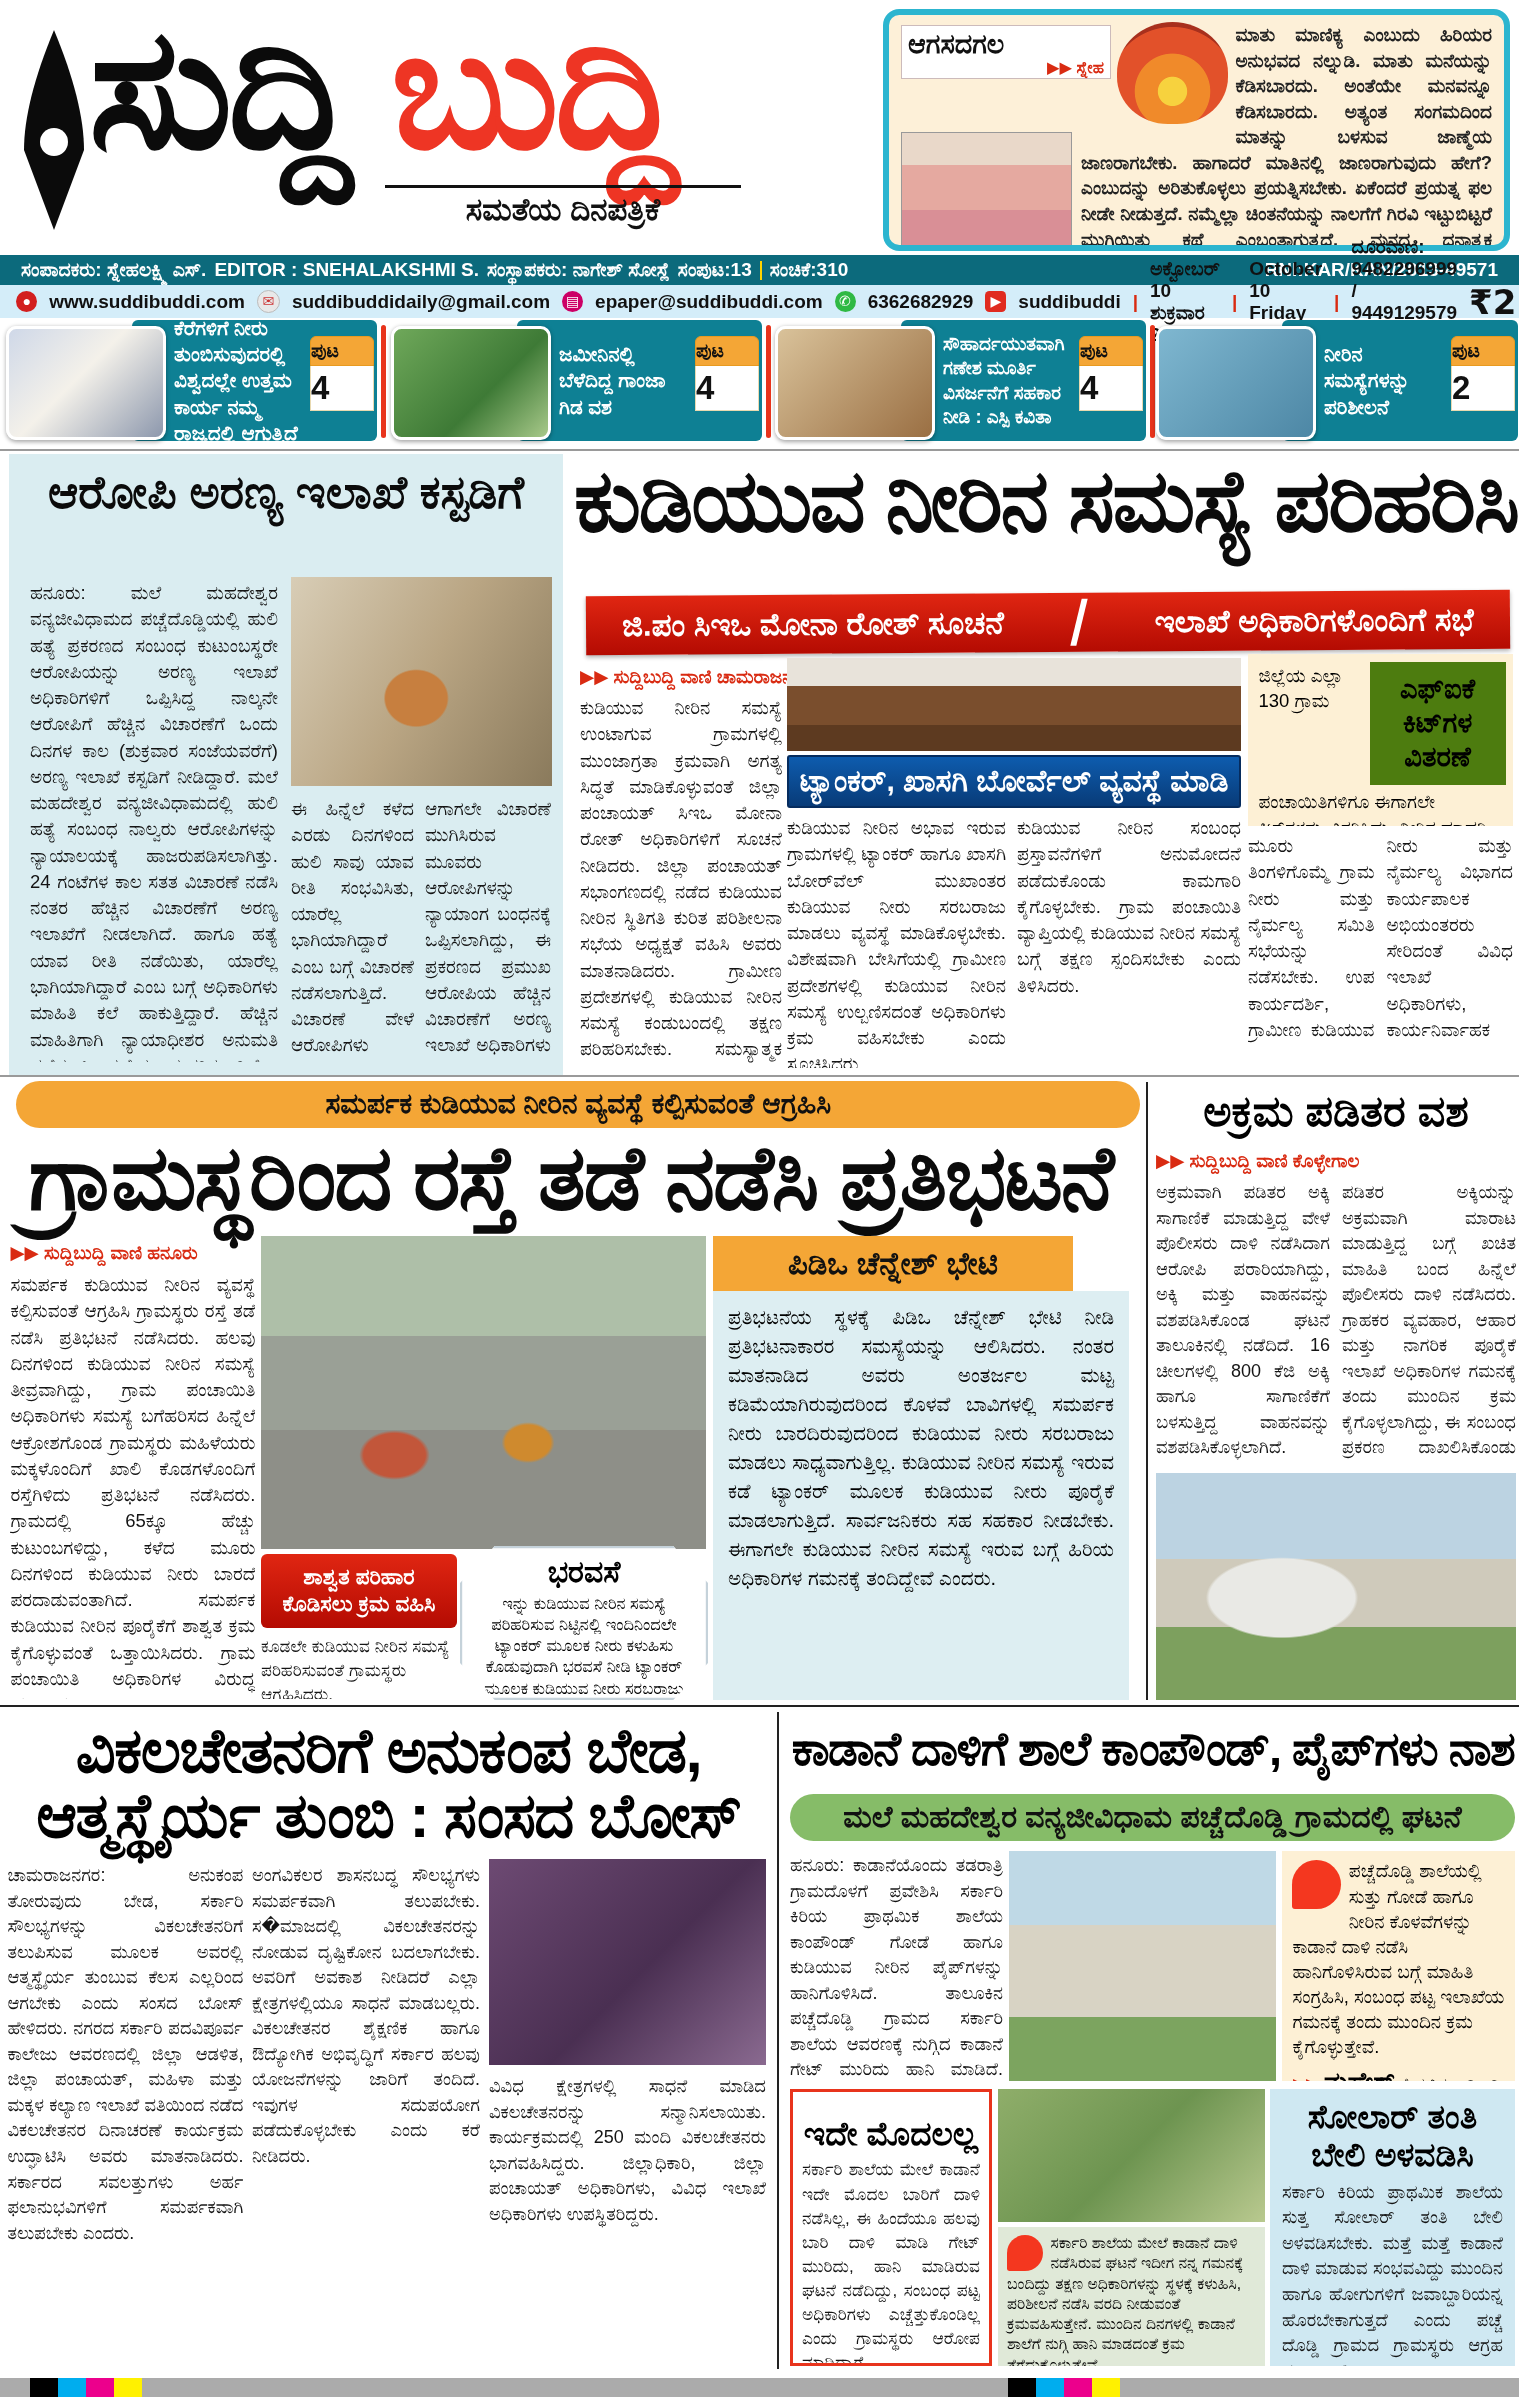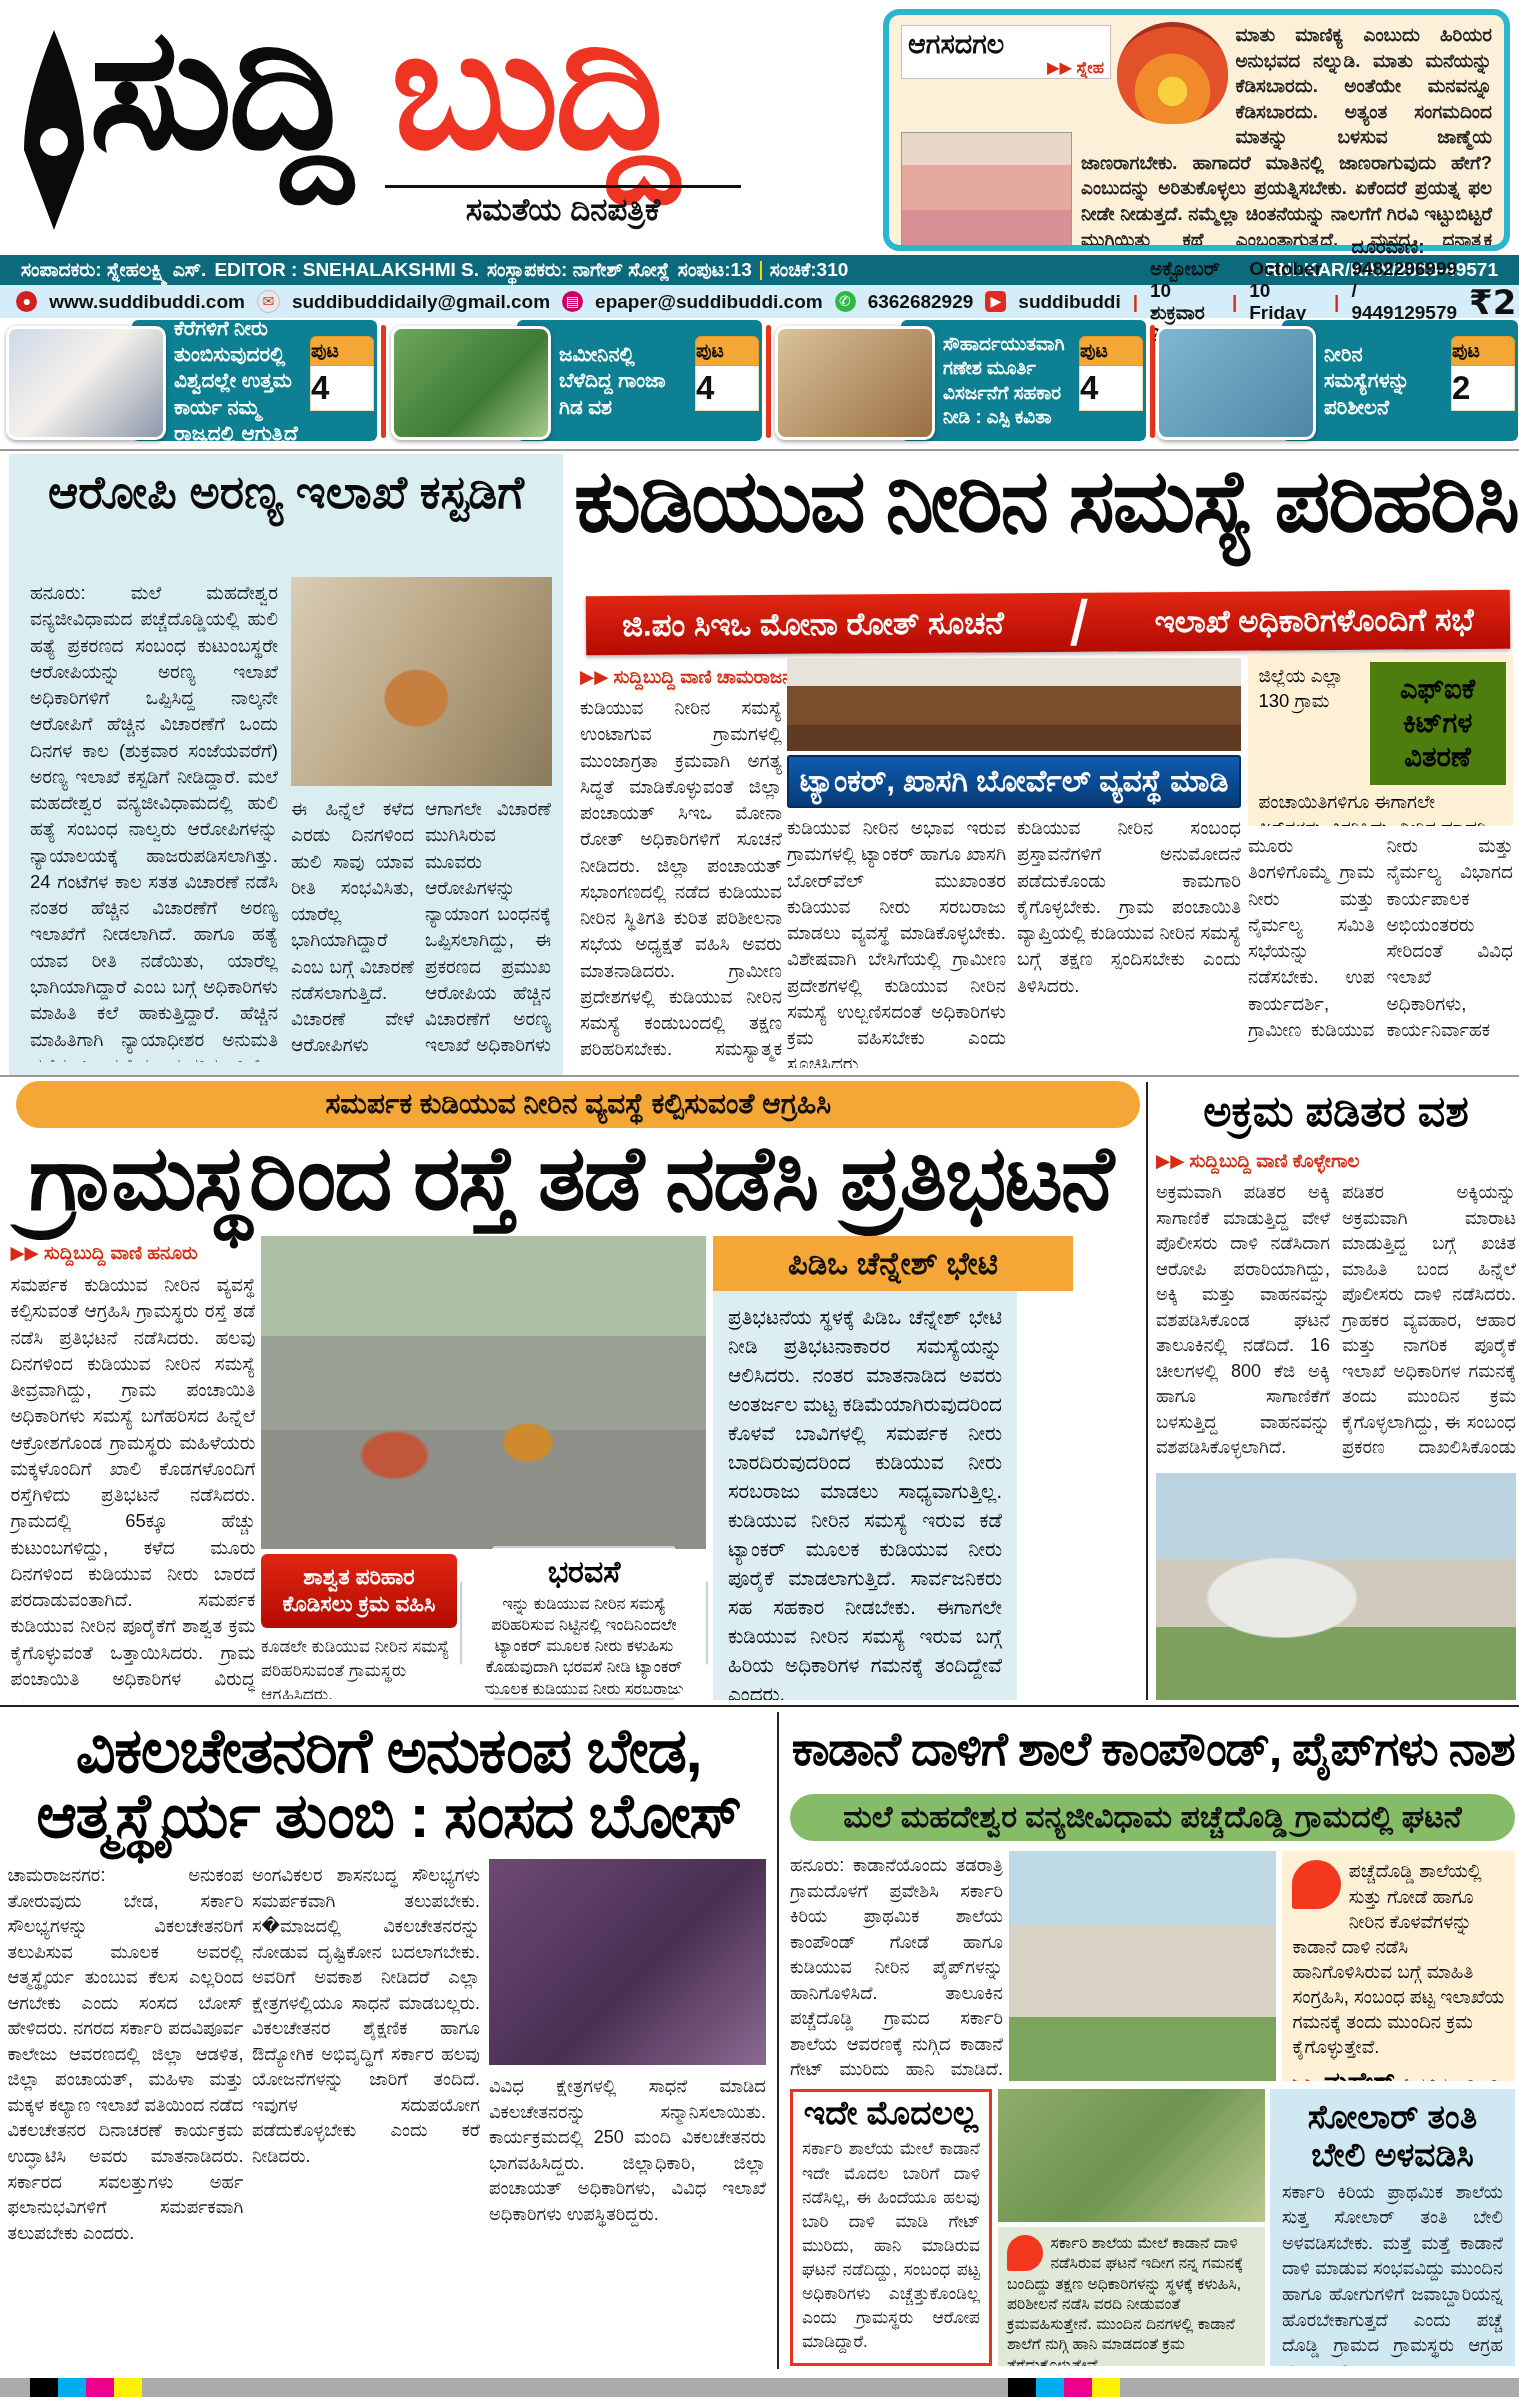--- a/index.html
+++ b/index.html
@@ -66,38 +66,38 @@
   .kicker{left:16.3px;top:1081px;width:1124px;height:47px;background:#f4a636;border-radius:25px;display:flex;align-items:center;justify-content:center;font-size:28px;font-weight:900;color:#111;}
   .pheadline{left:0;top:1127px;width:1141px;font-size:90px;font-weight:900;text-align:center;color:#0b0b0b;white-space:nowrap;letter-spacing:-2.2px;}
   .pphoto{left:261px;top:1236px;width:445px;height:313px;background:
      radial-gradient(ellipse at 30% 70%,#c2563a 0 7%,rgba(0,0,0,0) 8%),
      radial-gradient(ellipse at 60% 66%,#cf8a2e 0 6%,rgba(0,0,0,0) 7%),
      linear-gradient(180deg,#aebfa8 0 32%,#9aa096 32% 62%,#8e8f88 62%);}
   .redbox{left:261px;top:1554px;width:196px;height:74px;background:linear-gradient(180deg,#e02612,#b40b02);border-radius:6px;color:#fff;font-size:21.5px;font-weight:900;display:flex;align-items:center;justify-content:center;text-align:center;line-height:1.25;padding:3px 7.4px;box-sizing:border-box;}
   .hex{left:460px;top:1546px;width:248px;height:154px;background:#fff;clip-path:polygon(14% 0,86% 0,100% 24%,100% 76%,86% 100%,14% 100%,0 76%,0 24%);box-shadow:0 0 0 2.2px #c5d2da inset;padding:7.4px 19px;box-sizing:border-box;text-align:center;overflow:hidden;}
   .hex h4{margin:1.5px 0 3px;font-size:30px;font-weight:900;}
   .pdolabel{left:713px;top:1236px;width:360px;height:55px;background:#f4a636;display:flex;align-items:center;justify-content:center;font-size:31px;font-weight:900;color:#111;}
-  .pdobox{left:713px;top:1291px;width:304px;height:409px;background:#ddeef2;box-sizing:border-box;padding:12px 15px;font-size:20px;line-height:1.45;overflow:hidden;}
+  .pdobox{left:713px;top:1291px;width:416px;height:409px;background:#ddeef2;box-sizing:border-box;padding:12px 15px;font-size:20px;line-height:1.45;overflow:hidden;}
   
   .ration-h{left:1156px;top:1087px;width:360px;font-size:43px;font-weight:900;text-align:center;}
   .rphoto{left:1156px;top:1473px;width:360px;height:227px;background:
      radial-gradient(ellipse at 35% 55%,#e9e9e5 0 22%,rgba(0,0,0,0) 23%),
      linear-gradient(180deg,#bcd3e2 0 38%,#cfcabb 38% 68%,#7da05e 68%);}
   
   .dis-h{left:6px;top:1718px;width:765px;font-size:62px;font-weight:900;text-align:center;line-height:1.05;letter-spacing:-1.5px;}
   .dphoto{left:489px;top:1859px;width:277px;height:206px;background:linear-gradient(135deg,#6d4a73,#4a2f52 55%,#8a6a90);}
   
   .ele-h{left:786px;top:1721px;width:734px;font-size:47px;font-weight:900;text-align:center;white-space:nowrap;letter-spacing:-1.5px;}
   .band{left:790px;top:1794px;width:725px;height:47px;background:#86bc68;border-radius:25px;display:flex;align-items:center;justify-content:center;font-size:30px;font-weight:900;color:#111;}
   .tankphoto{left:1009px;top:1851px;width:267px;height:230px;background:linear-gradient(180deg,#bfd9e6 0 32%,#d8d3c4 32% 72%,#7ca45f 72%);}
   .q1{left:1282px;top:1851px;width:233px;height:230px;background:#fdf0d5;box-sizing:border-box;padding:7.4px 10.4px;font-size:18.5px;line-height:1.36;overflow:hidden;}
   .quote-dot{float:left;width:49px;height:49px;background:#f4371f;border-radius:50% 50% 50% 6%;margin:1.5px 7.4px 1.5px 0;}
   .attr{display:block;text-align:right;font-size:17px;margin-top:4.4px;}
   .attr b{font-size:25px;text-align:right;}
-  .firstbox{left:790px;top:2089px;width:202px;height:277px;border:3.7px solid #e8341c;box-sizing:border-box;padding:2px 9px;overflow:hidden;}
+  .firstbox{left:790px;top:2089px;width:202px;height:277px;border:3.7px solid #e8341c;box-sizing:border-box;padding:23px 9px;overflow:hidden;}
   .firstbox h4{margin:0 0 4.4px;font-size:33px;font-weight:900;text-align:center;}
   .pipesphoto{left:998px;top:2089px;width:267px;height:133px;background:linear-gradient(135deg,#8fae6a,#6d9450 50%,#b9c98f);}
   .q2{left:998px;top:2227px;width:267px;height:139px;background:#e0e9d8;box-sizing:border-box;padding:6px 9px;font-size:15.6px;line-height:1.3;overflow:hidden;}
   .solar{left:1270px;top:2089px;width:245px;height:277px;background:#cfe8f2;box-sizing:border-box;padding:7.4px 12px;overflow:hidden;}
   .solar h4{margin:1.5px 0 6px;font-size:33px;font-weight:900;text-align:center;line-height:1.15;}
   
   .footbar{left:0;top:2378px;width:1519px;height:19px;background:#ababab;}
   .regmarks{top:2378px;height:19px;display:flex;}
   .regmarks i{width:28px;height:19px;display:block;}
   .rk{background:#000;} .rc{background:#00adee;} .rm{background:#ec008c;} .ry{background:#fff100;}

